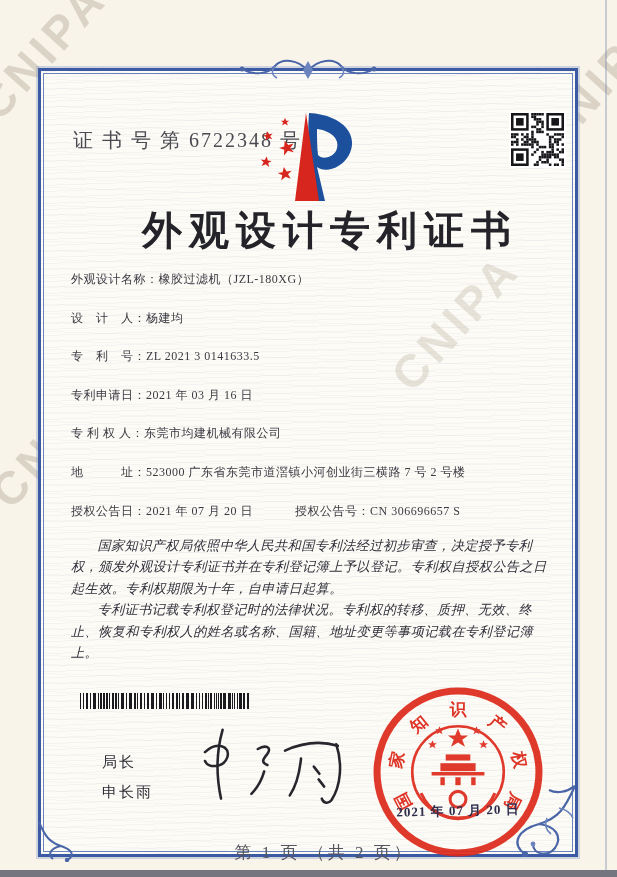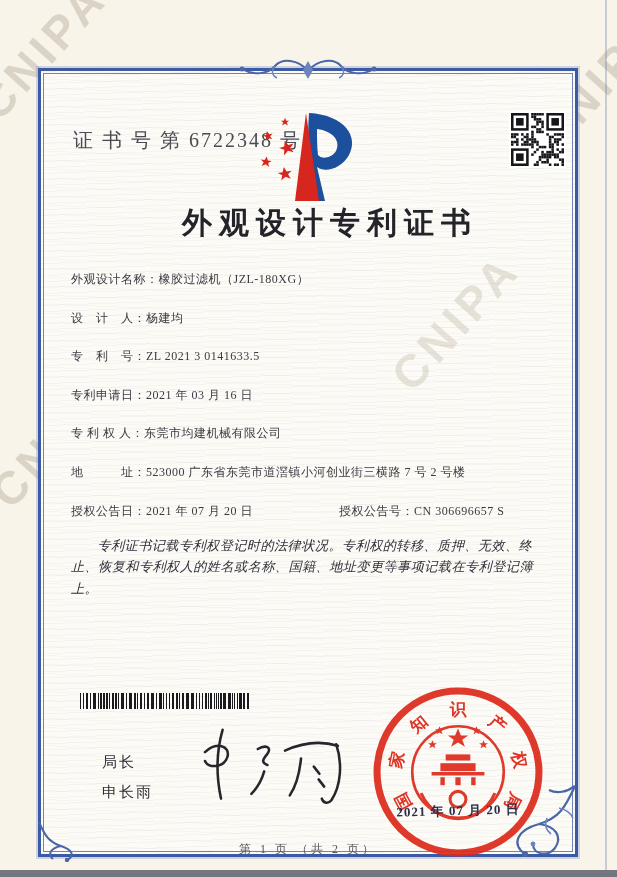--- a/index.html
+++ b/index.html
@@ -51,28 +51,28 @@
   .orn-bl  { position:absolute; left:-6px; bottom:-8px; z-index:3; transform:scaleX(-1); }
 
   .cert-no {
     position:absolute; left:32px; top:56px;
     font-size:20px; letter-spacing:2px; color:#4a4a52; z-index:2;
   }
   .logo { position:absolute; left:210px; top:40px; z-index:2; }
   .qr   { position:absolute; left:468px; top:40px; z-index:2; background:#fff; padding:2px; }
   .title {
     position:absolute; left:0; top:132px; width:100%;
-    text-align:center; font-size:30px; font-weight:bold;
+    text-align:center; font-size:40px; font-weight:bold;
     letter-spacing:7px; color:#232329; z-index:2;padding-left:44px;
   }
 
   .fields { position:absolute; left:30px; top:200px; width:486px; z-index:2; }
   .frow { height:38.6px; font-size:12px; color:#3a3a42; letter-spacing:.5px; white-space:nowrap; }
   .flabel { white-space:pre; }
-  .grant-row { display:flex;gap:44px; }
+  .grant-row { display:flex; }
   .grant-no { margin-left:42px;text-align:center; }
 
   .paras { position:absolute; left:30px; top:464px; width:480px; z-index:2;
     font-size:13.2px; line-height:21.4px; color:#2f2f3a;
     font-style:italic; letter-spacing:.4px; }
   .paras p { text-indent:2em; }
 
   .barcode { position:absolute; left:39px; top:622px; z-index:2; }
 
   .director { position:absolute; left:61px; top:676px; z-index:2;
@@ -85,22 +85,22 @@
   .seal-date {
     position:absolute; left:0; top:118px; width:176px; text-align:center;
     font-weight:bold; font-size:13px; letter-spacing:1px; color:#2e2e4c;
     transform:rotate(-1.5deg); z-index:5;
   }
   .seal-text-group text {
     fill:#dd2a1c; font-size:19px; font-weight:bold;
     font-family:"Liberation Serif", serif; text-anchor:middle;
   }
 
-  .footer { position:absolute; left:0; top:770px; width:100%; text-align:center;
-    font-size:12px; letter-spacing:3px; color:#55555e; z-index:2; }
+  .footer { position:absolute; left:16px; top:770px; width:100%; text-align:center;
+    font-size:17px; letter-spacing:3px; color:#55555e; z-index:2; }
 </style>
 </head>
 <body>
 
 <span class="wm wm1">CNIPA</span>
 <span class="wm wm2">CNIPA</span>
 <span class="wm wm4">CNIPA</span>
 
 <div class="frame">
 
@@ -298,20 +298,21 @@
     <div class="frow">
       <span class="flabel">地　　　址：</span><span>523000 广东省东莞市道滘镇小河创业街三横路 7 号 2 号楼</span>
     </div>
     <div class="frow grant-row">
       <span><span class="flabel">授权公告日：</span><span>2021 年 07 月 20 日</span></span>
       <span class="grant-no"><span class="flabel">授权公告号：</span><span>CN 306696657 S</span></span>
     </div>
   </div>
 
   <div class="paras">
+    <p>国家知识产权局依照中华人民共和国专利法经过初步审查，决定授予专利权，颁发外观设计专利证书并在专利登记簿上予以登记。专利权自授权公告之日起生效。专利权期限为十年，自申请日起算。</p>
     <p>专利证书记载专利权登记时的法律状况。专利权的转移、质押、无效、终止、恢复和专利权人的姓名或名称、国籍、地址变更等事项记载在专利登记簿上。</p>
   </div>
 
   <svg class="barcode" id="barcode-svg" width="172" height="16" viewBox="0 0 172 16">
       <rect x="0" y="0" width="1" height="16" fill="#1b1b1f"></rect>
       <rect x="3" y="0" width="1" height="16" fill="#1b1b1f"></rect>
       <rect x="6" y="0" width="2" height="16" fill="#1b1b1f"></rect>
       <rect x="10" y="0" width="1" height="16" fill="#1b1b1f"></rect>
       <rect x="13" y="0" width="3" height="16" fill="#1b1b1f"></rect>
       <rect x="18" y="0" width="1" height="16" fill="#1b1b1f"></rect>

